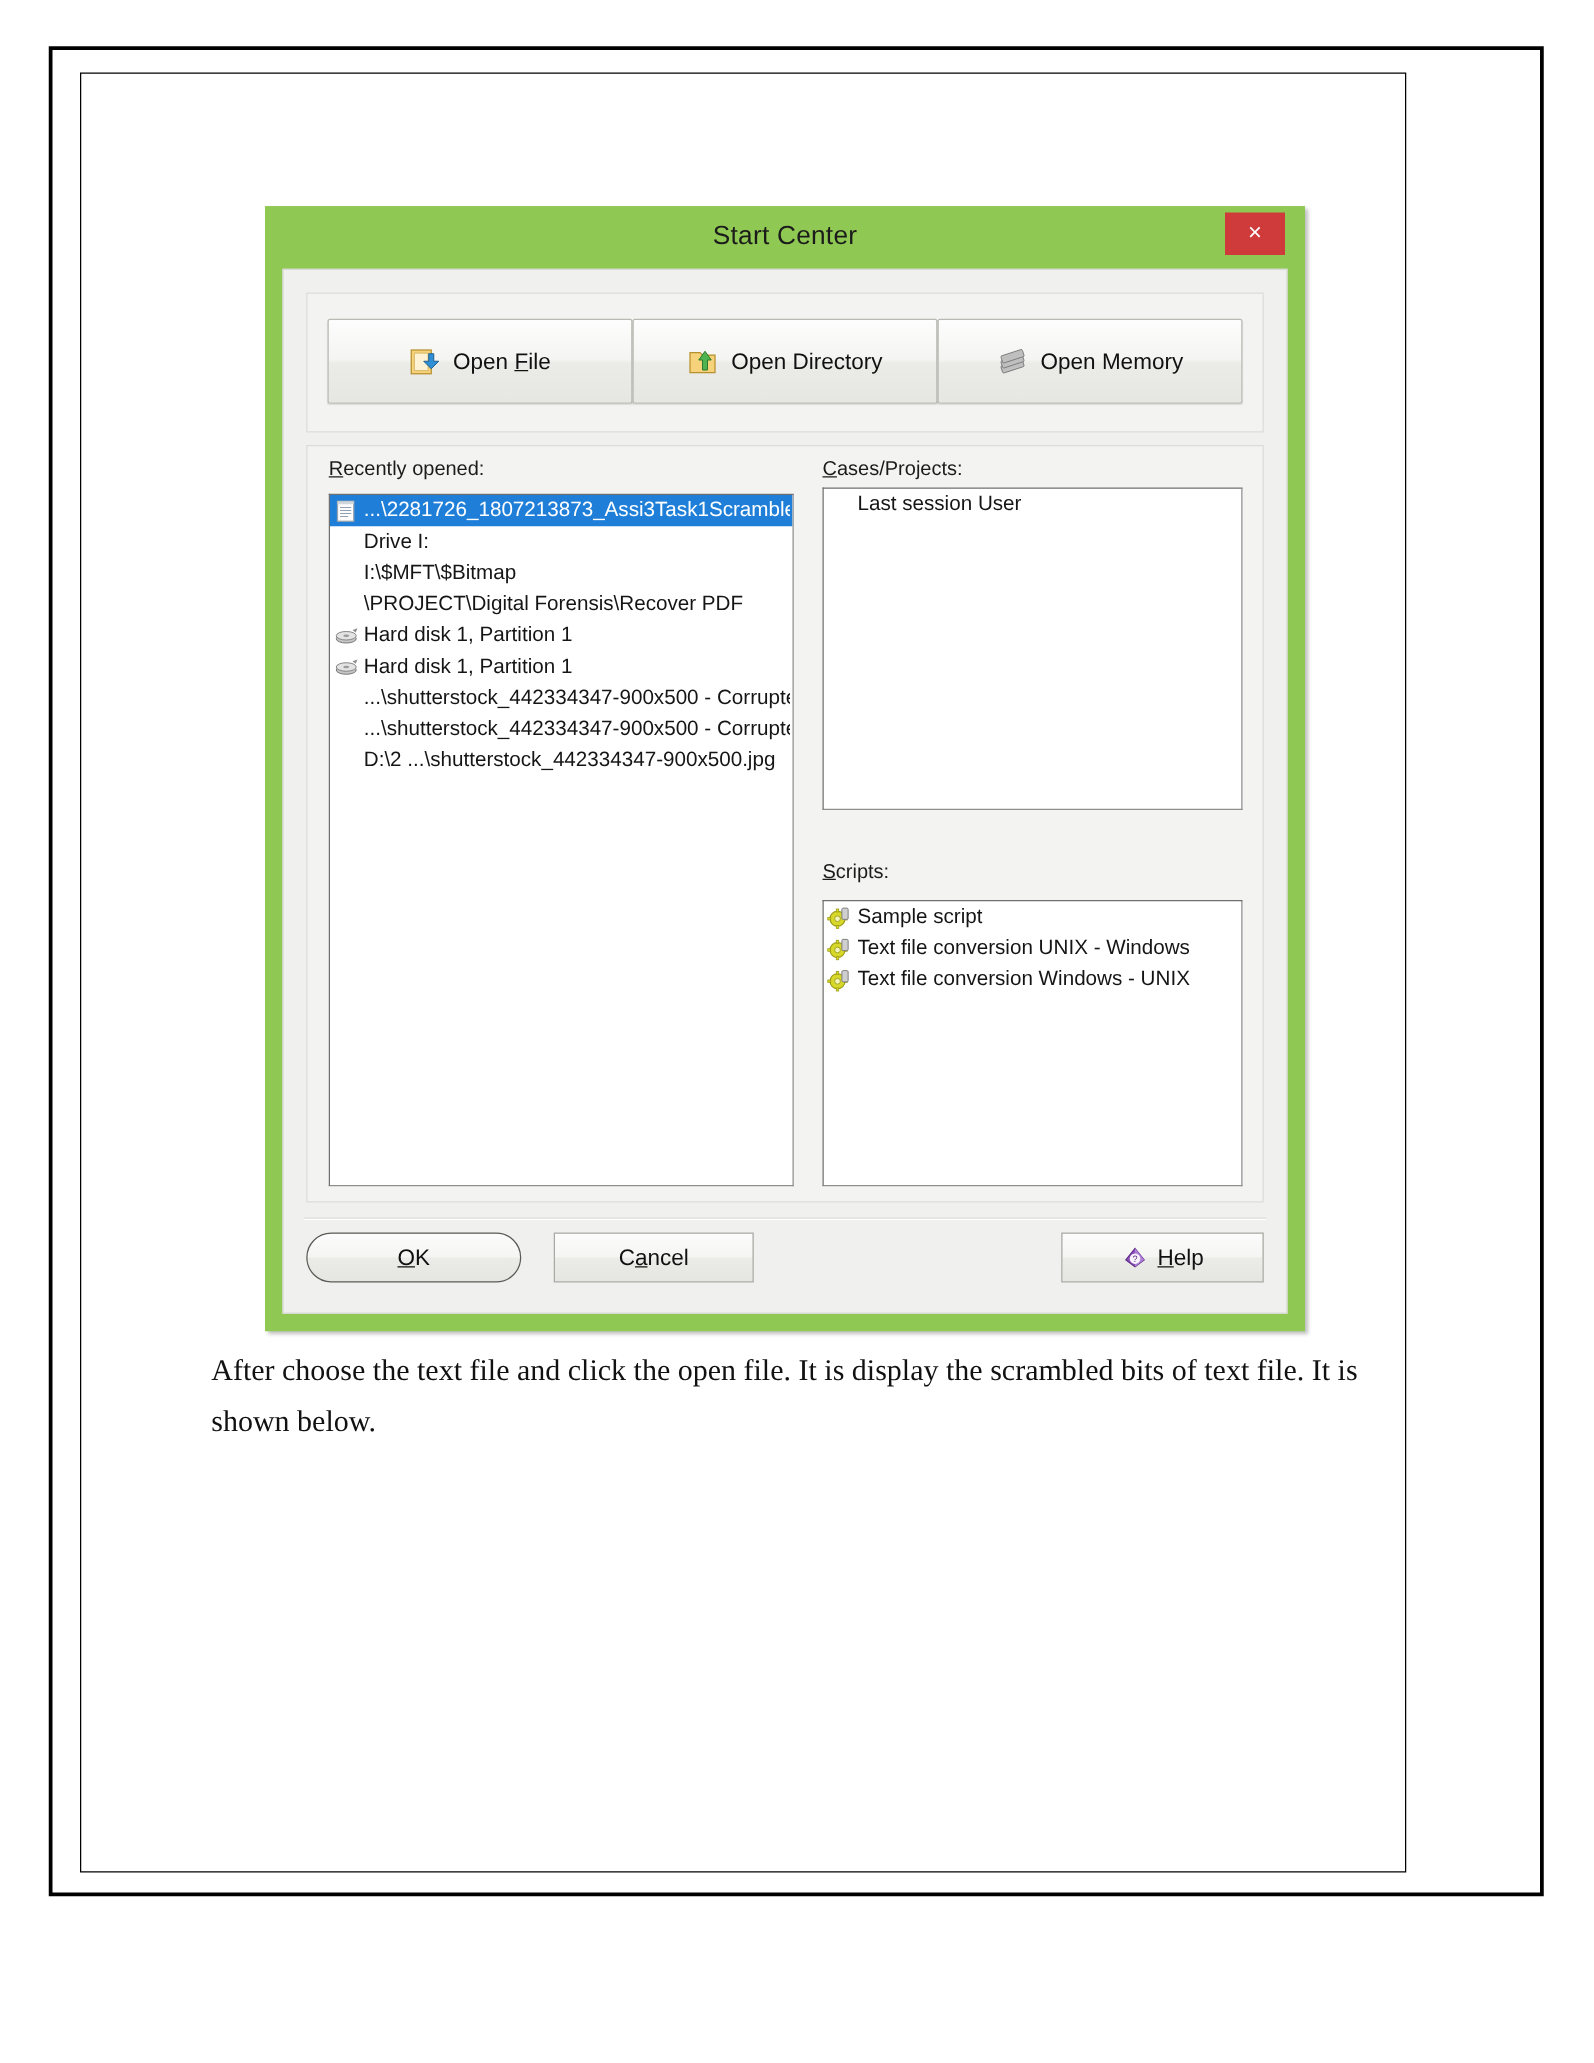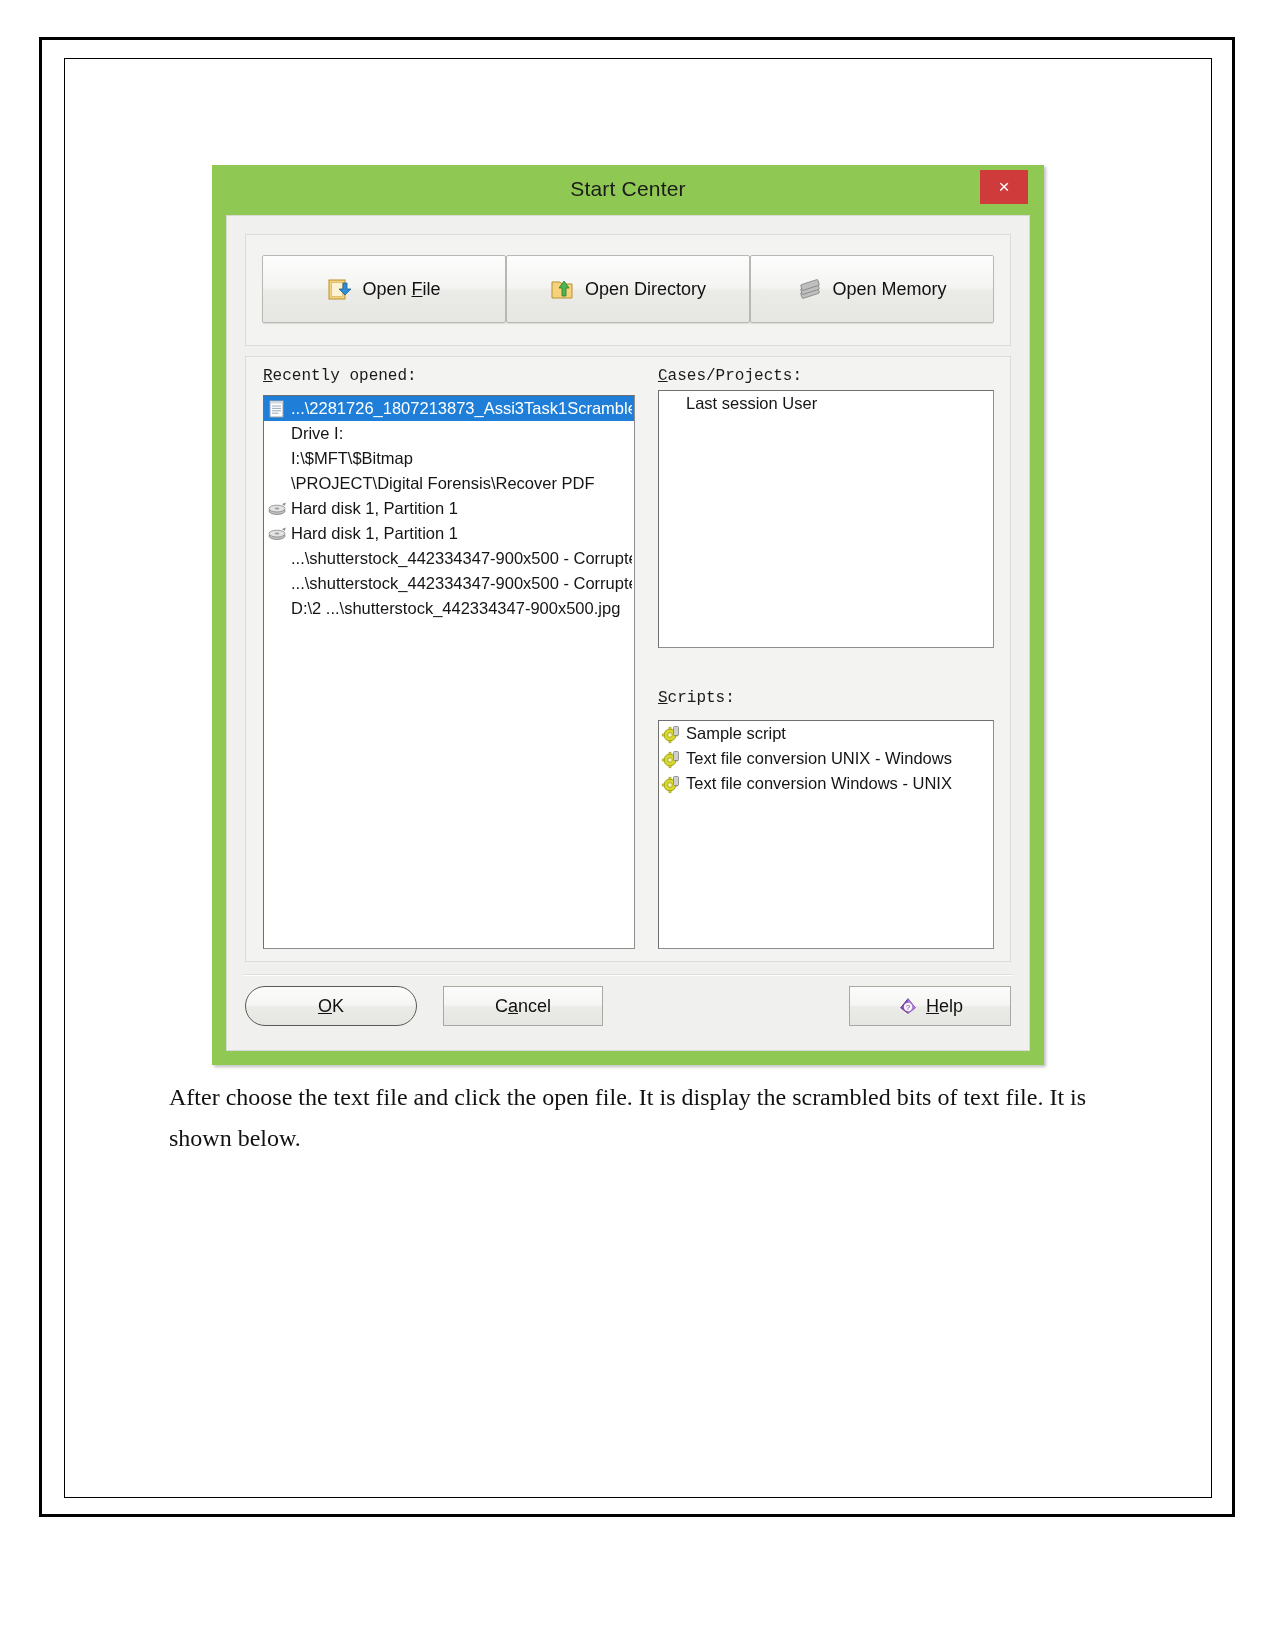--- a/index.html
+++ b/index.html
@@ -12,21 +12,21 @@
   
   .page-outer{
     position:absolute; left:39px; top:37px;
     width:1196px; height:1480px;
     border:3px solid #000000;
     background:#ffffff;
     box-sizing:border-box;
   }
   .page-inner{
     position:absolute; left:22px; top:18px;
-    width:1148px; height:1440px;
+    width:1061px; height:1440px;
     border:1px solid #000000;
     background:#ffffff;
     box-sizing:border-box;
   }
 
   
   .dialog{
     position:absolute;
     left:147px; top:106px;
     width:832px; height:900px;
@@ -112,21 +112,21 @@
   .col-left{
     position:absolute; left:17px; top:10px;
     width:372px; bottom:12px;
   }
   .col-right{
     position:absolute; left:412px; top:10px; right:16px; bottom:12px;
   }
   .fld-label{
     font-size:16px; color:#1b1b1b;
     margin-bottom:5px;
-    font-family:Liberation Mono, monospace;
+    font-family:Liberation Sans, sans-serif;
   }
   .fld-label u{text-decoration:underline;}
   .listbox{
     background:#ffffff;
     border:1px solid #8e8e8e;
     border-top-color:#6f6f6f;
     border-left-color:#6f6f6f;
     overflow:hidden;
     box-sizing:border-box;
     position:relative;

